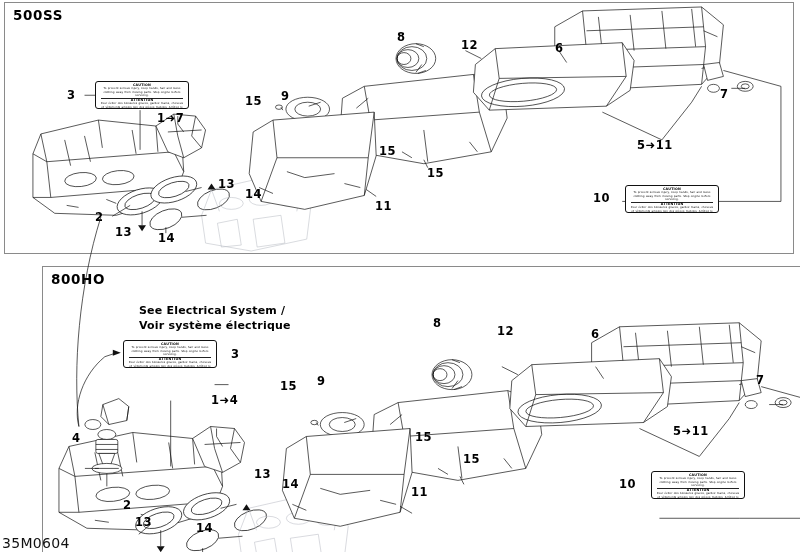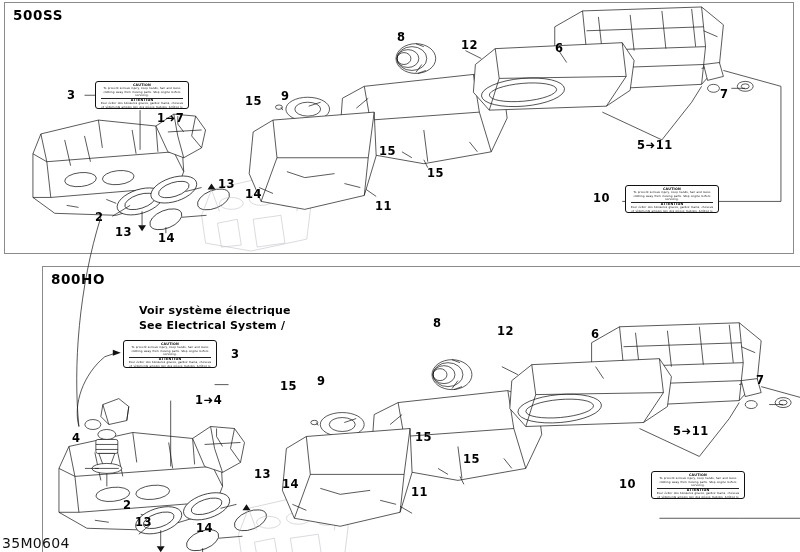--- a/index.html
+++ b/index.html
@@ -485,43 +485,43 @@
       </g>
 
       <g class="blk">
         <path d="M204 208 l4 6 l-8 0 z"></path>
         <path d="M118 256 l4 -6 l-8 0 z"></path>
       </g>
       <path class="lead" d="M174 140 L174 132"></path>
     </svg>
 
     <div class="note" style="left:96px; top:37px;">
+      <div>See Electrical System /</div>
       <div>Voir système électrique</div>
-      <div>See Electrical System /</div>
     </div>
 
     <div class="decal" style="left:80px; top:73px; width:94px; height:28px;">
       <div class="d-hd">CAUTION</div>
       <div class="d-bd">To prevent serious injury, keep hands, hair and loose clothing away from moving parts. Stop engine before servicing.</div>
       <div class="d-rule"></div>
       <div class="d-hd">ATTENTION</div>
       <div class="d-bd">Pour éviter des blessures graves, gardez mains, cheveux et vêtements amples loin des pièces mobiles. Arrêtez le moteur avant l'entretien.</div>
     </div>
 
     <div class="decal" style="left:608px; top:204px; width:94px; height:28px;">
       <div class="d-hd">CAUTION</div>
       <div class="d-bd">To prevent serious injury, keep hands, hair and loose clothing away from moving parts. Stop engine before servicing.</div>
       <div class="d-rule"></div>
       <div class="d-hd">ATTENTION</div>
       <div class="d-bd">Pour éviter des blessures graves, gardez mains, cheveux et vêtements amples loin des pièces mobiles. Arrêtez le moteur avant l'entretien.</div>
     </div>
 
     <div class="callout" style="left:188px; top:82px;">3</div>
     <div class="callout" style="left:29px;  top:166px;">4</div>
-    <div class="callout" style="left:152px; top:128px;">1➜4</div>
+    <div class="callout" style="left:168px; top:128px;">1➜4</div>
     <div class="callout" style="left:80px;  top:233px;">2</div>
     <div class="callout" style="left:211px; top:202px;">13</div>
     <div class="callout" style="left:92px;  top:250px;">13</div>
     <div class="callout" style="left:239px; top:212px;">14</div>
     <div class="callout" style="left:153px; top:256px;">14</div>
     <div class="callout" style="left:237px; top:114px;">15</div>
     <div class="callout" style="left:372px; top:165px;">15</div>
     <div class="callout" style="left:420px; top:187px;">15</div>
     <div class="callout" style="left:274px; top:109px;">9</div>
     <div class="callout" style="left:390px; top:51px;">8</div>

